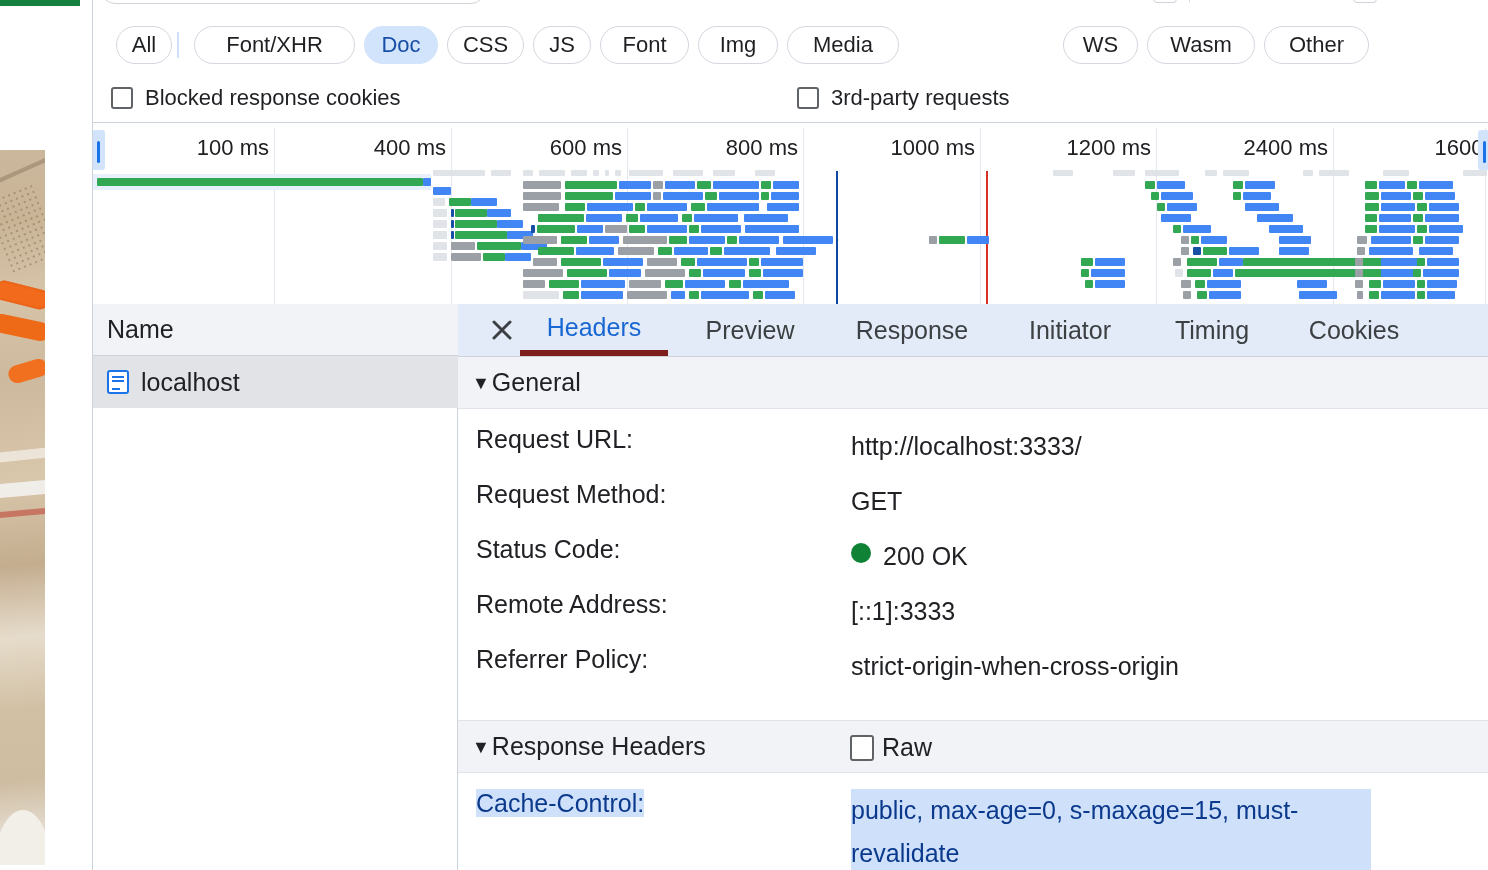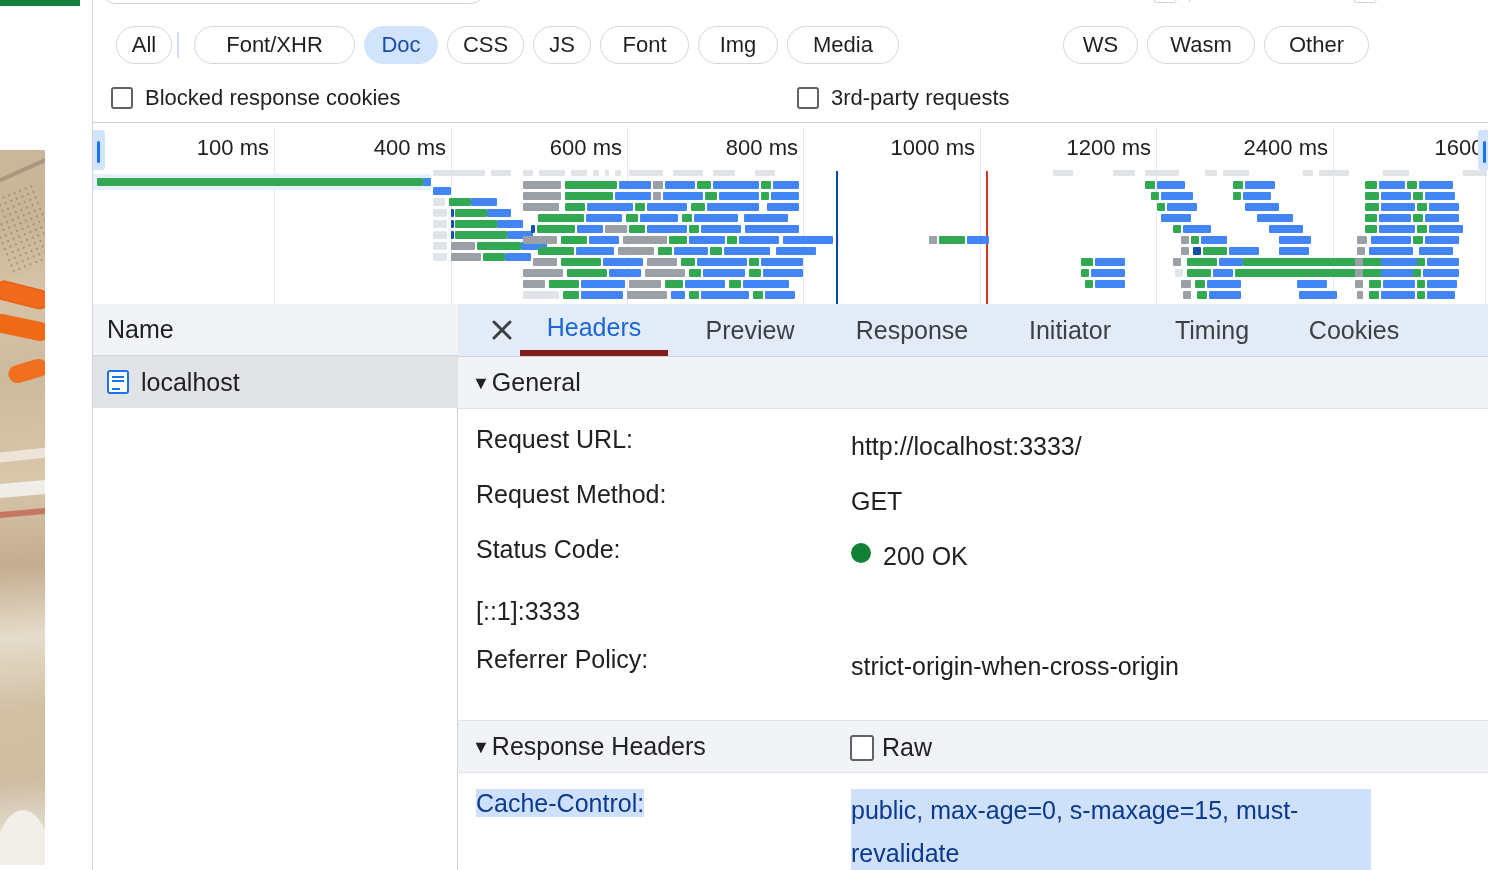--- a/index.html
+++ b/index.html
@@ -776,20 +776,21 @@
               </div>
           </div>
           <div class="kv">
             <div class="kv-key"><span class="kv-key-inner">Status Code:</span></div>
             <div class="kv-val">
               <span class="status-dot"></span>
               <span class="kv-val-text">200 OK</span>
             </div>
           </div>
           <div class="kv">
+            <div class="kv-key"><span class="kv-key-inner">Remote Address:</span></div>
             <div class="kv-val">
                 <span class="kv-val-text">[::1]:3333</span>
               </div>
           </div>
           <div class="kv">
             <div class="kv-key"><span class="kv-key-inner">Referrer Policy:</span></div>
             <div class="kv-val">
                 <span class="kv-val-text">strict-origin-when-cross-origin</span>
               </div>
           </div>

